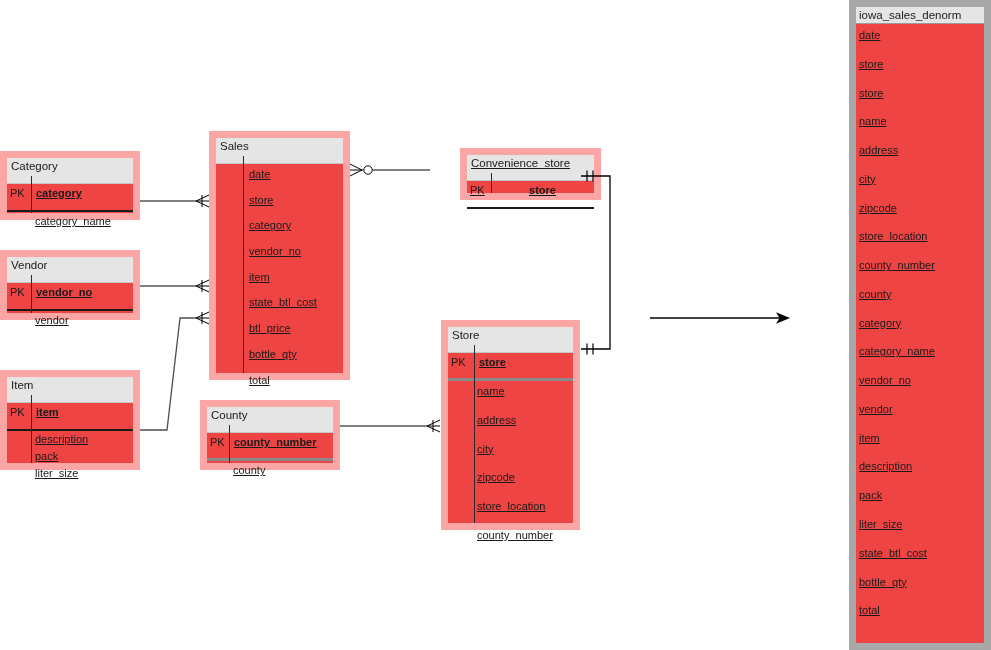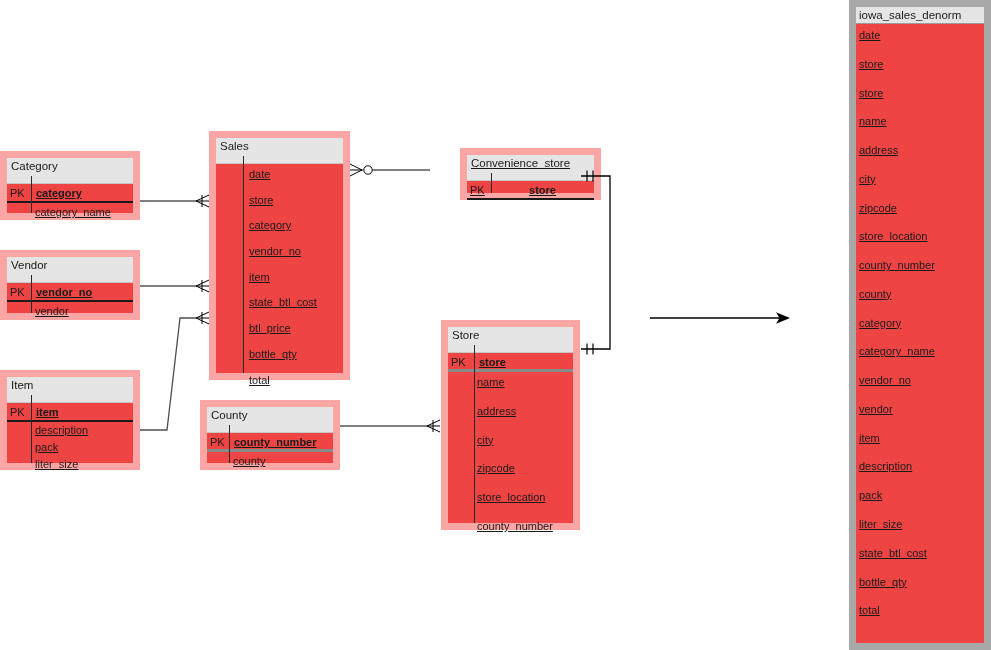--- a/index.html
+++ b/index.html
@@ -20,21 +20,21 @@
     z-index: 2;
   }
   .thead {
     height: 26px; line-height: 17px;
     padding-left: 4px;
     background: #e5e5e5;
     border-bottom: 1px solid #c6c6c6;
     font-size: 11.5px;
     white-space: nowrap; overflow: hidden;
   }
-  .pkrow { display: flex; height: 19px; line-height: 18px; position: relative; }
+  .pkrow { display: flex; height: 28px; line-height: 18px; position: relative; }
   .pkrow .pkcell { width: var(--pkw, 24px); padding-left: 3px; flex: none; }
   .pkrow .pkname { flex: 1; font-weight: bold; text-decoration: underline; padding-left: 5px; white-space: nowrap; }
   .pkrow.center .pkname { text-align: center; padding-left: 0; }
   .pkb-black { border-bottom: 2px solid #1a1a1a; }
   .pkb-gray  { border-bottom: 3px solid #8a8a8a; }
   .pkline {
     position: absolute;
     top: 18px; bottom: 0;
     left: var(--pkw, 24px);
     width: 1px;

